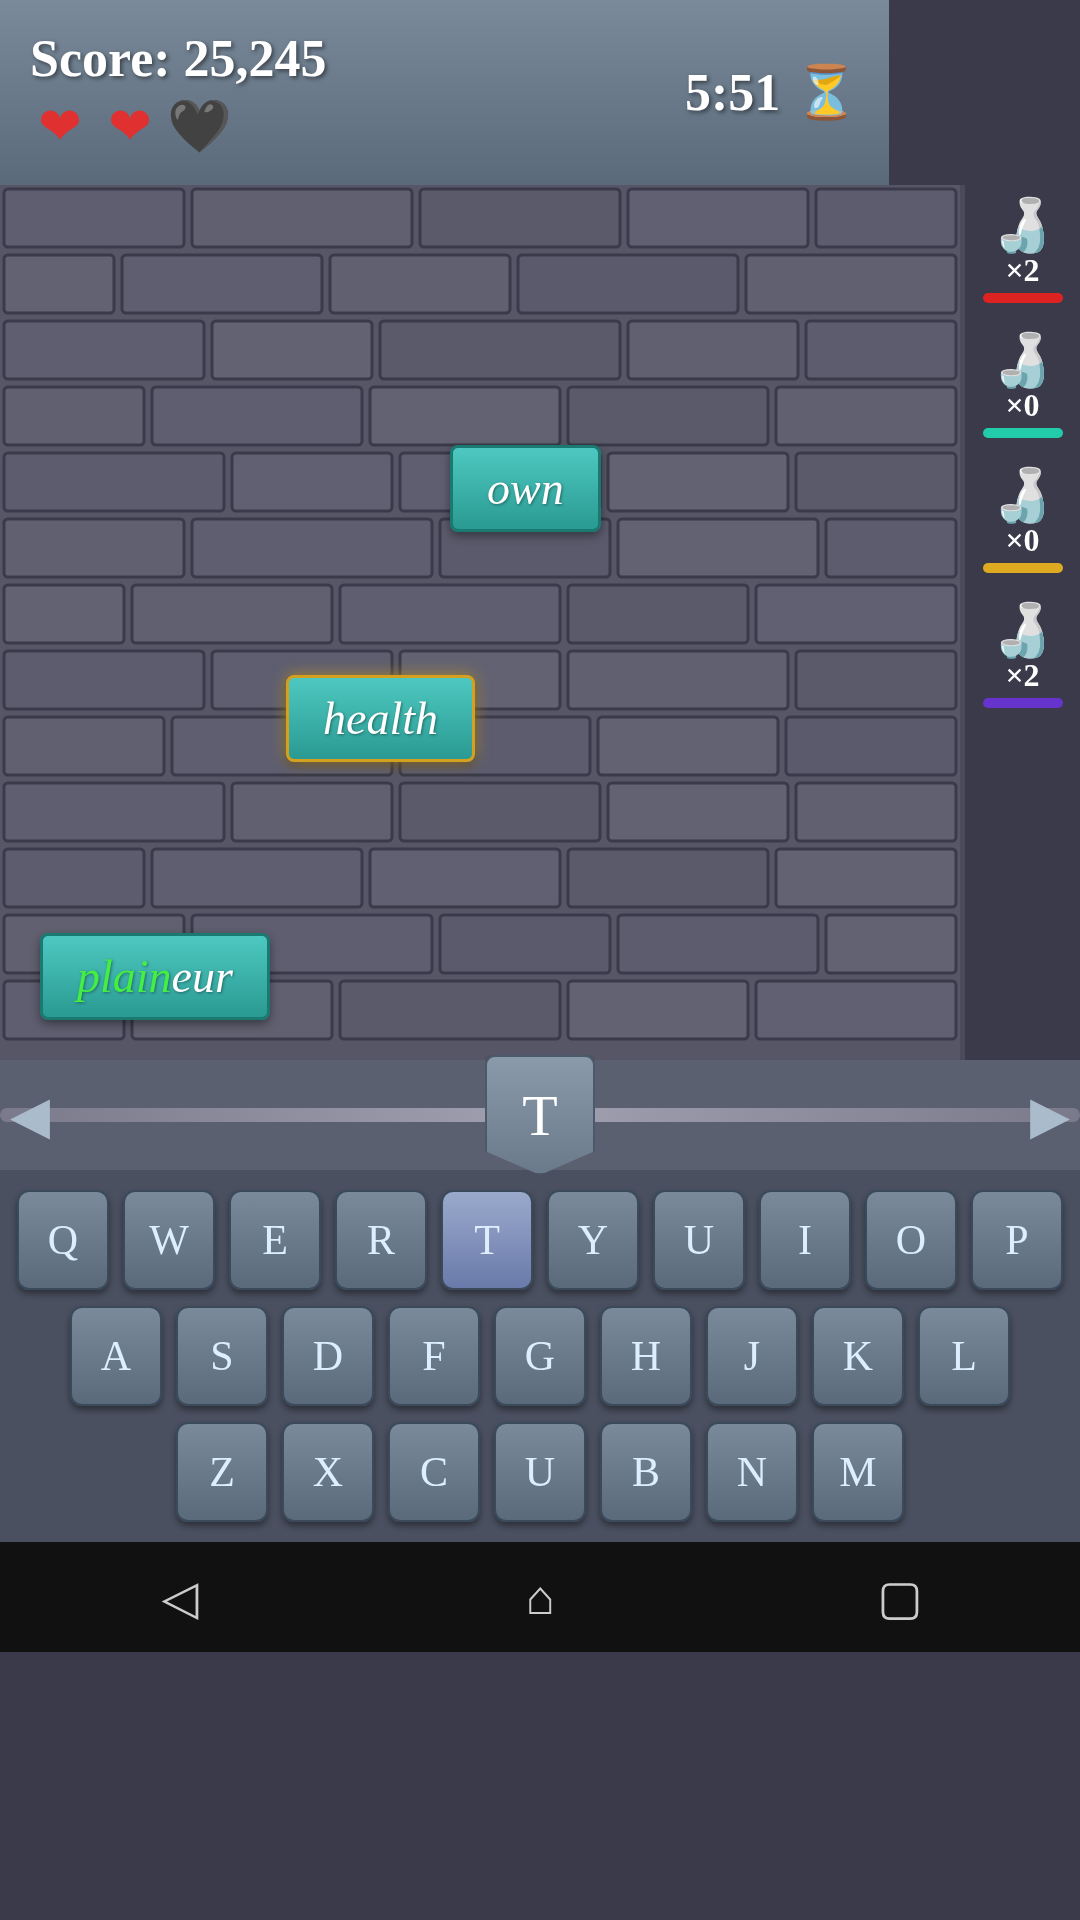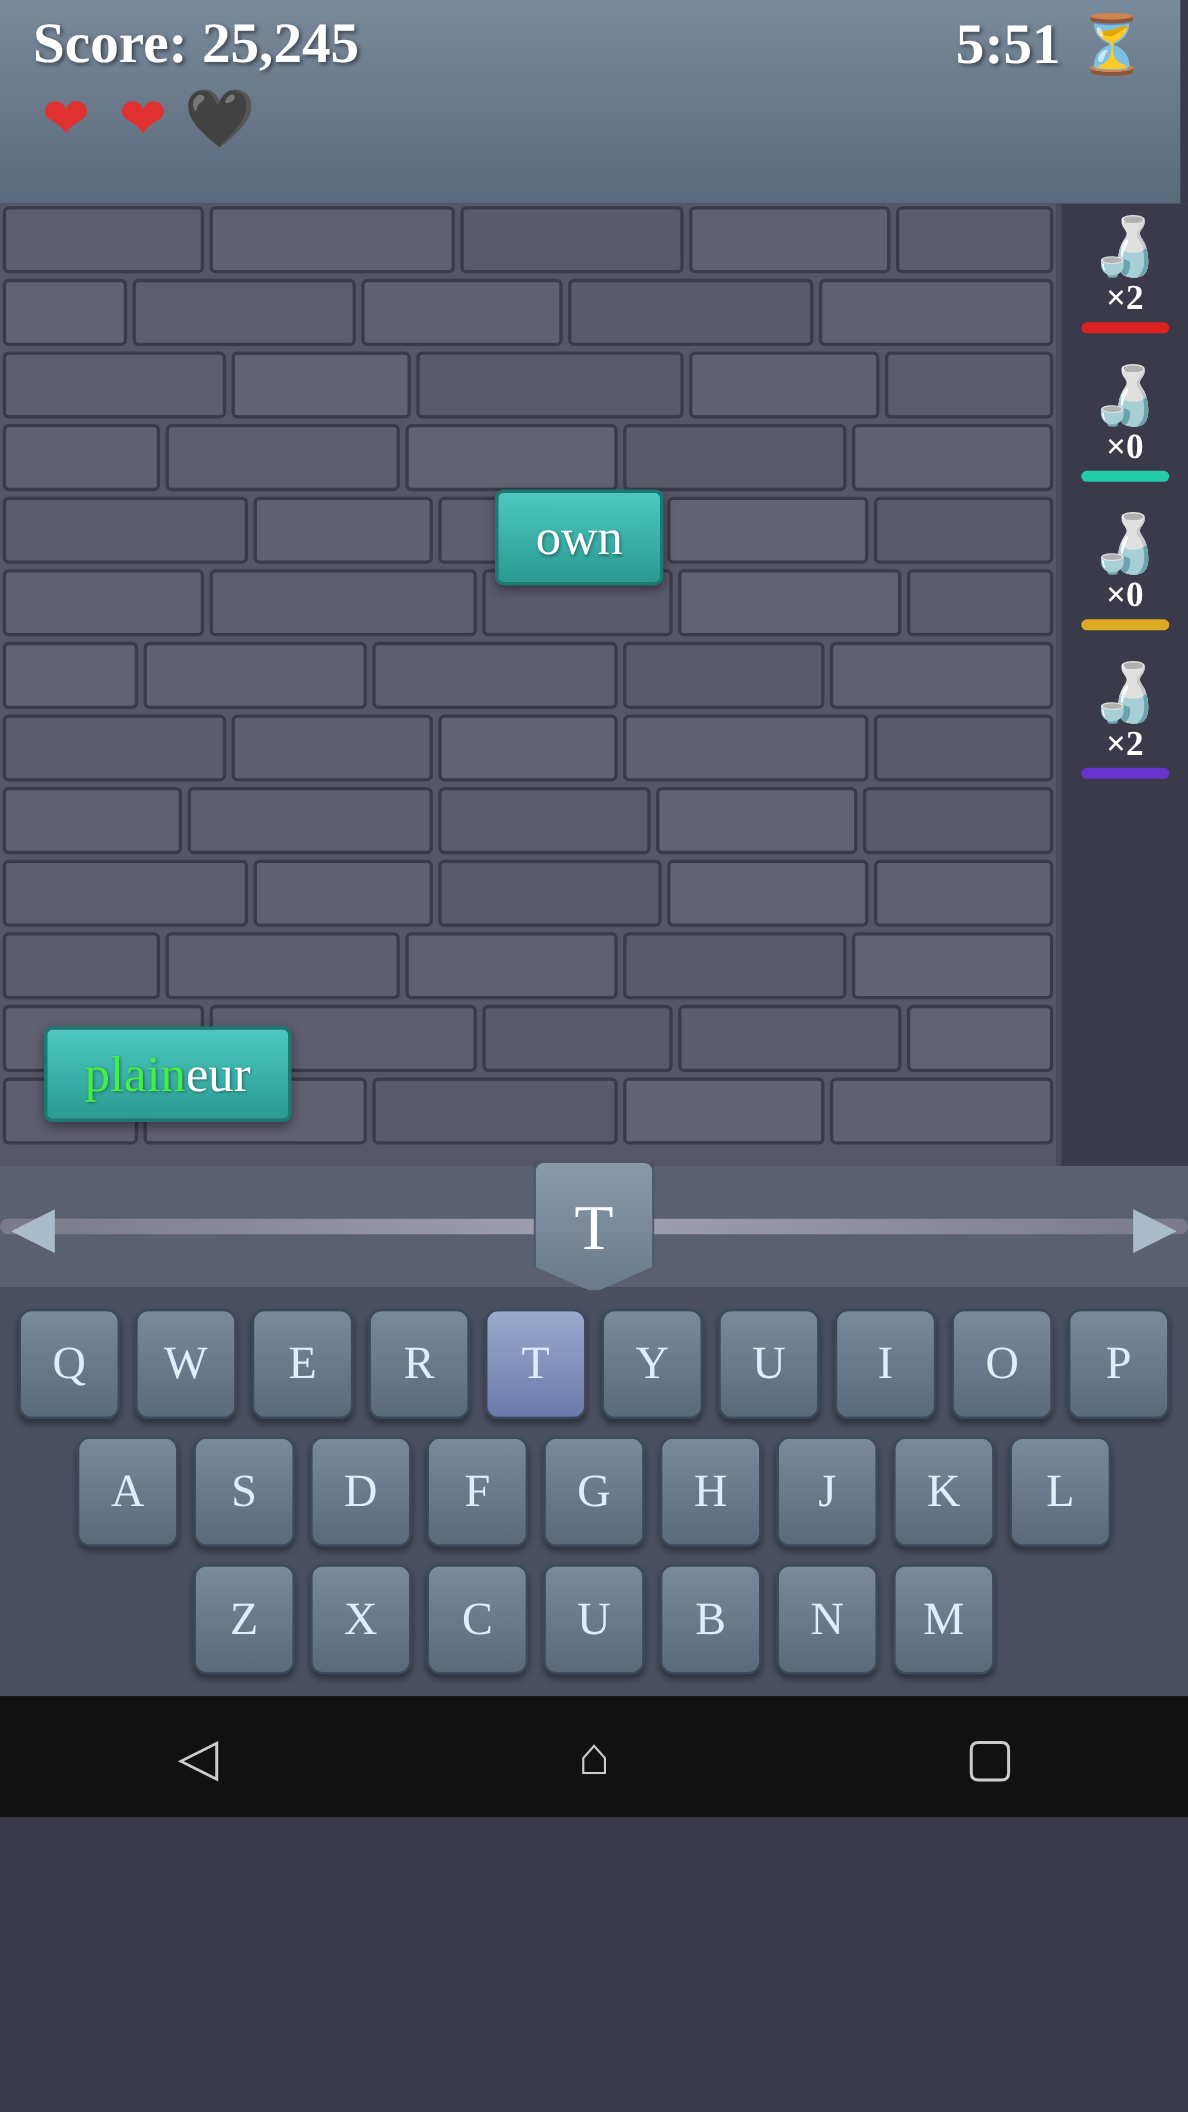--- a/index.html
+++ b/index.html
@@ -7,25 +7,25 @@
       width: 1080px;
       height: 1920px;
       overflow: hidden;
       background: #3a3a4a;
       font-family: Georgia, serif;
       position: relative;
     }
 
     
     #header {
-      width: 1073px;
+      width: 889px;
       height: 185px;
       background: linear-gradient(180deg, #7a8a9a 0%, #5a6a7a 100%);
       display: flex;
-      align-items: flex-start;
+      align-items: center;
       justify-content: space-between;
       padding: 10px 30px;
       position: relative;
       z-index: 10;
     }
     #header-left {
       display: flex;
       flex-direction: column;
       gap: 8px;
     }
@@ -97,20 +97,21 @@
     
     .word-tile {
       position: absolute;
       background: linear-gradient(180deg, #4dc8c0 0%, #2a9a92 100%);
       border: 3px solid #1a7a72;
       border-radius: 8px;
       padding: 14px 34px;
       color: #fff;
       font-size: 46px;
       font-family: Georgia, serif;
+      font-style: italic;
       text-shadow: 1px 1px 3px rgba(0,0,0,0.4);
       white-space: nowrap;
       box-shadow: 0 4px 10px rgba(0,0,0,0.4);
     }
     .word-tile.highlighted {
       border-color: #d4a020;
       box-shadow: 0 0 15px rgba(212,160,32,0.7), 0 4px 10px rgba(0,0,0,0.4);
     }
 
     
@@ -370,20 +371,23 @@
     <rect x="340" y="796" width="220" height="58" rx="4" fill="#5a5a6a" stroke="#3a3a4a" stroke-width="3"></rect>
     <rect x="568" y="796" width="180" height="58" rx="4" fill="#626272" stroke="#3a3a4a" stroke-width="3"></rect>
     <rect x="756" y="796" width="200" height="58" rx="4" fill="#606072" stroke="#3a3a4a" stroke-width="3"></rect>
   </svg>
 
   <div class="word-tile" style="top:260px; left:450px;">
     <span>own</span>
   </div>
 
 
+  <div class="word-tile highlighted" style="top:490px; left:286px;">
+    <span>health</span>
+  </div>
 
 
   <div class="word-tile" style="top:748px; left:40px;">
     <span class="green-prefix">plain</span><span class="white-suffix">eur</span>
   </div>
 
   <div id="potions-sidebar">
 
     <div class="potion-item">
       <div style="font-size:52px; line-height:1;">🍶</div>

